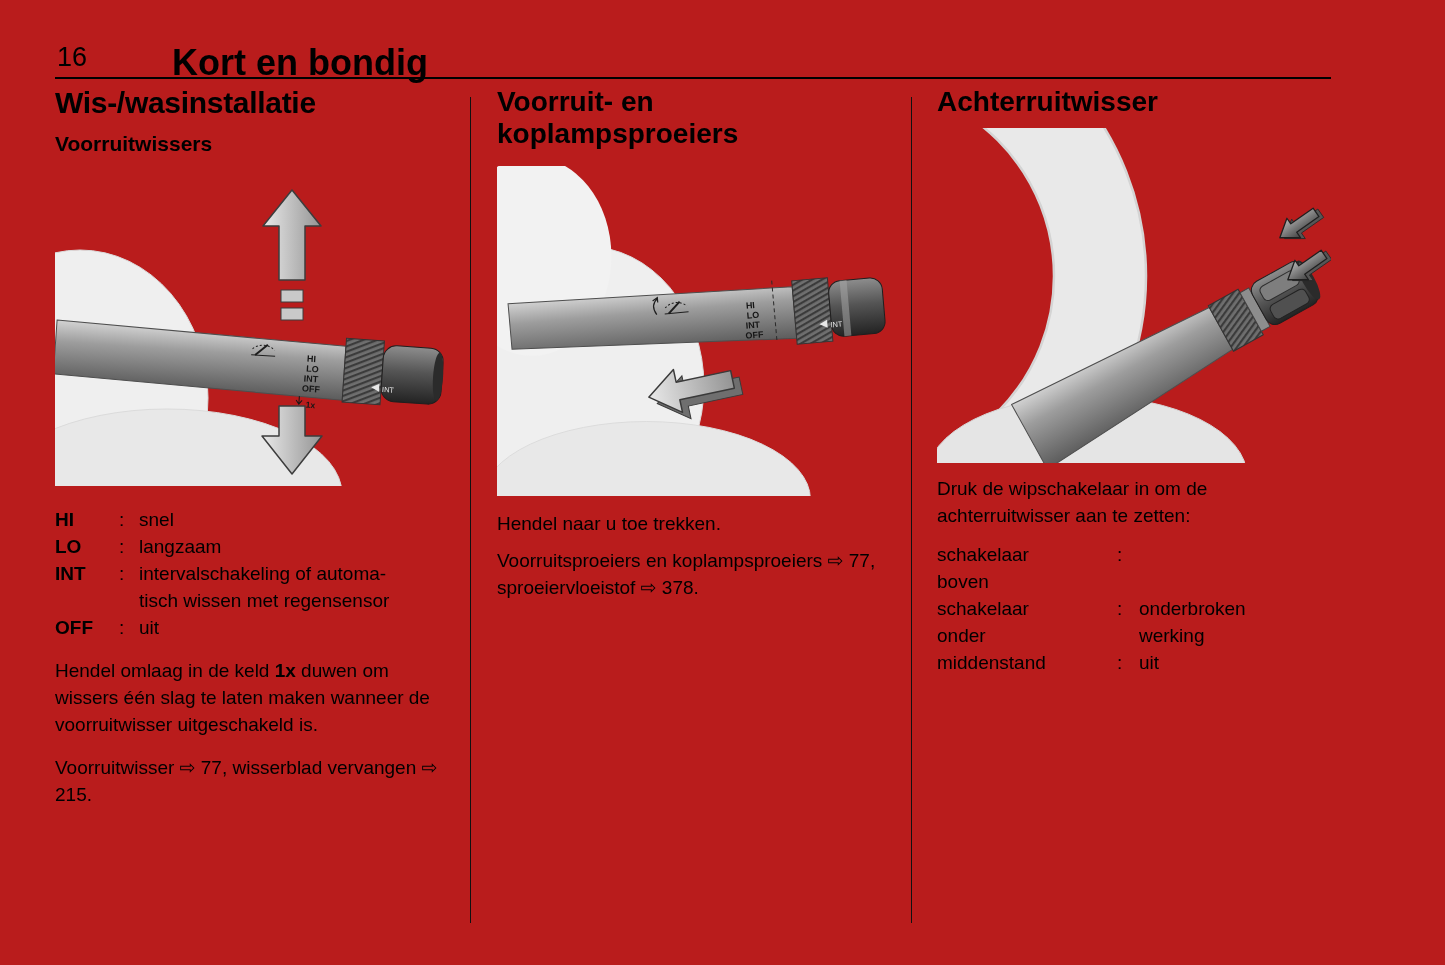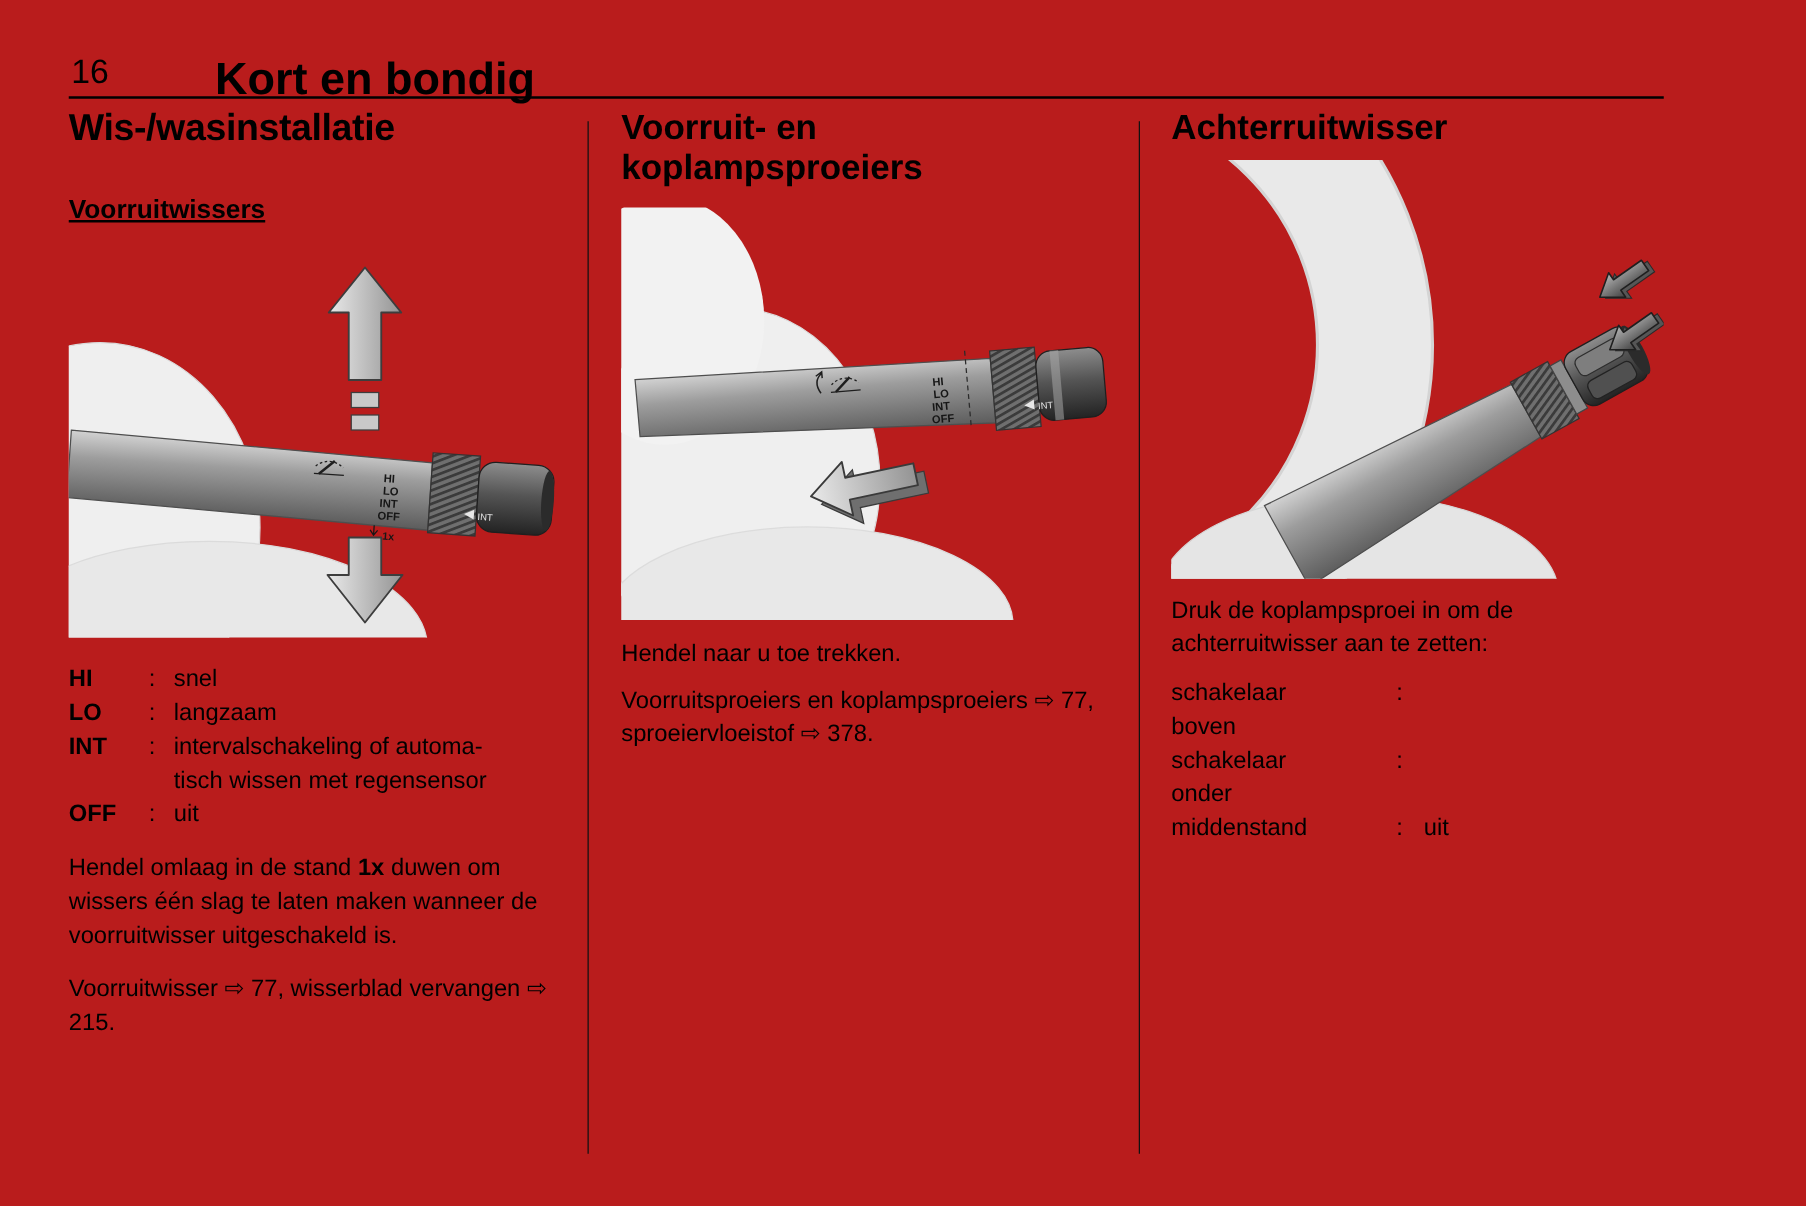--- a/index.html
+++ b/index.html
@@ -18,21 +18,21 @@
   .vline { position:absolute; top:97px; height:826px; width:1px; background:#111; }
   .v1 { left:470px; } .v2 { left:911px; }
 
   .col { position:absolute; top:86px; }
   .c1 { left:55px;  width:396px; }
   .c2 { left:497px; width:390px; }
   .c3 { left:937px; width:394px; }
 
   .h-xl { font-size:30px; font-weight:700; letter-spacing:-0.3px; }
   .h-lg { font-size:28px; font-weight:700; }
-  .h-md { font-size:21px; font-weight:700; margin-top:36px;text-decoration:underline; }
+  .h-md { font-size:21px; font-weight:700; margin-top:12px; }
 
   .fig { margin-top:12px; line-height:0; }
   .fig2 { margin-top:16px; }
   .fig3 { margin-top:10px; }
 
   .bodytext { font-size:19px; line-height:27px; }
   .para { margin-top:16px; }
   .pre  { white-space:pre-line; }
 
   .legend { margin-top:20px; }
@@ -142,21 +142,21 @@
         <span class="desc pre">intervalschakeling of automa-
 tisch wissen met regensensor</span>
       </div>
       <div class="lrow">
         <span class="term">OFF</span>
         <span class="colon">:</span>
         <span class="desc pre">uit</span>
       </div>
     </div>
 
-    <p class="bodytext para"><span>Hendel omlaag in de stand </span><b>1x</b><span> duwen om wissers één slag te laten maken wanneer de voorruitwisser uitgescha­keld is.</span></p>
+    <p class="bodytext para"><span>Hendel omlaag in de keld </span><b>1x</b><span> duwen om wissers één slag te laten maken wanneer de voorruitwisser uitgescha­keld is.</span></p>
 
     <p class="bodytext para">Voorruitwisser ⇨ 77, wisserblad vervangen ⇨ 215.</p>
   </section>
 
   <section class="col c2">
     <h2 class="h-lg">Voorruit- en koplampsproeiers</h2>
 
     <figure class="fig fig2">
       <svg viewBox="0 0 392 330" width="390" height="330">
         <ellipse cx="90" cy="220" rx="118" ry="140" fill="#efefef" stroke="#dcdcdc"></ellipse>
@@ -220,32 +220,34 @@
           <polygon points="4,18 24,4 24,12 56,12 56,24 24,24 24,32" fill="#565656" stroke="#2a2a2a"></polygon>
           <polygon points="0,14 20,0 20,8 52,8 52,20 20,20 20,28" fill="url(#g-press)" stroke="#1f1f1f" stroke-width="1.5" stroke-linejoin="round"></polygon>
         </g>
         <g transform="translate(344,142) rotate(-35) scale(0.85)">
           <polygon points="4,18 24,4 24,12 56,12 56,24 24,24 24,32" fill="#565656" stroke="#2a2a2a"></polygon>
           <polygon points="0,14 20,0 20,8 52,8 52,20 20,20 20,28" fill="url(#g-press)" stroke="#1f1f1f" stroke-width="1.5" stroke-linejoin="round"></polygon>
         </g>
       </svg>
     </figure>
 
-    <p class="bodytext" style="margin-top:12px">Druk de koplampsproei in om de achterruitwisser aan te zetten:</p>
+    <p class="bodytext" style="margin-top:12px">Druk de wipschakelaar in om de achterruitwisser aan te zetten:</p>
 
     <div class="tbl bodytext">
       <div class="trow">
         <span class="term pre">schakelaar
 boven</span>
         <span class="colon">:</span>
       </div>
       <div class="trow">
         <span class="term pre">schakelaar
 onder</span>
         <span class="colon">:</span>
+        <span class="desc pre">onderbroken
+werking</span>
       </div>
       <div class="trow">
         <span class="term pre">middenstand</span>
         <span class="colon">:</span>
         <span class="desc pre">uit</span>
       </div>
     </div>
   </section>
 
 </div>

